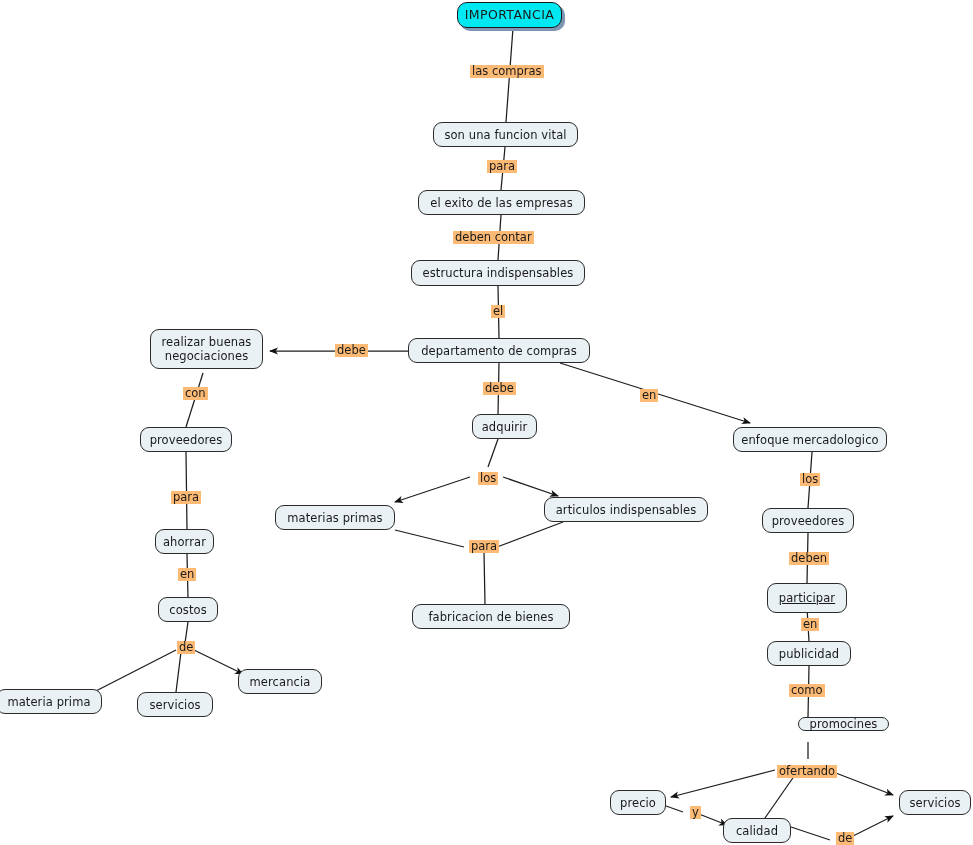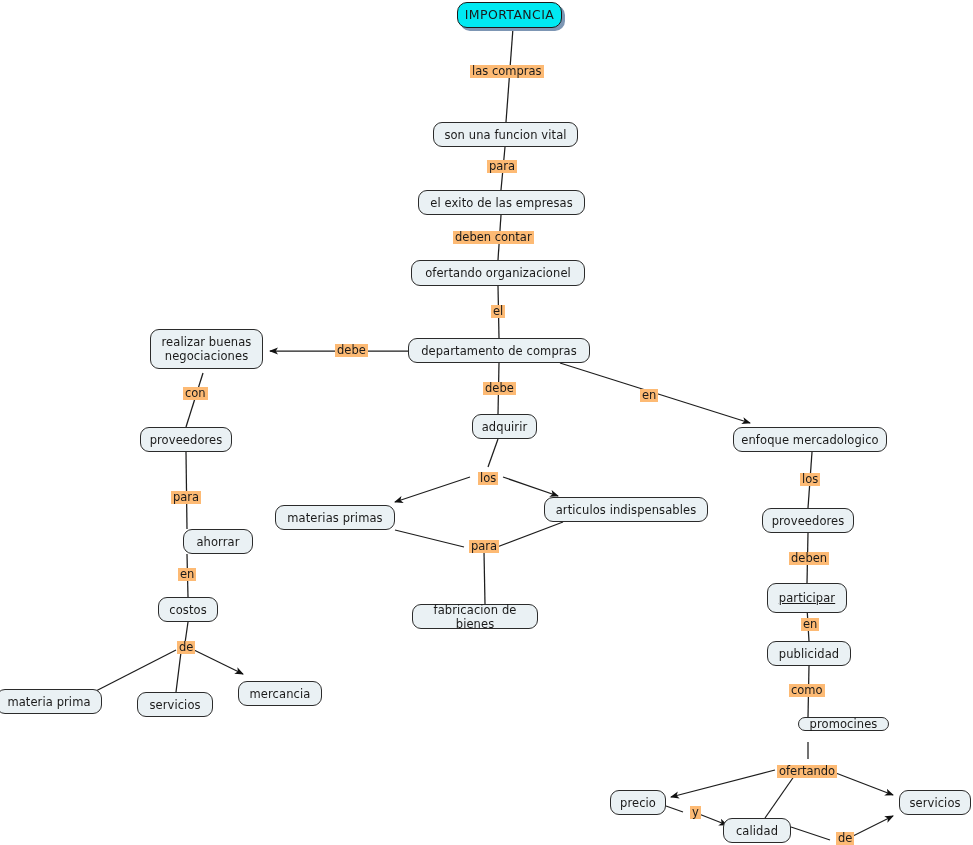--- a/index.html
+++ b/index.html
@@ -134,34 +134,34 @@
       <path d="M699,814 L727,825" marker-end="url(#arw)"></path>
 
       <path d="M791,827 L830,840"></path>
       <path d="M849,838 L893,816" marker-end="url(#arw)"></path>
     </g>
   </svg>
 
   <div class="node root" style="left:457px;top:2px;width:105px;height:26px;">IMPORTANCIA</div>
   <div class="node" style="left:418px;top:190px;width:167px;height:25px;">el exito de las empresas</div>
   <div class="node" style="left:433px;top:122px;width:145px;height:25px;">son una funcion vital</div>
-  <div class="node" style="left:411px;top:260px;width:174px;height:26px;">ofertando organizacionel</div>
+  <div class="node" style="left:411px;top:260px;width:174px;height:26px;">estructura indispensables</div>
   <div class="node" style="left:408px;top:338px;width:182px;height:25px;">departamento de compras</div>
   <div class="node" style="left:150px;top:329px;width:113px;height:40px;">realizar buenas
 negociaciones</div>
   <div class="node" style="left:140px;top:427px;width:92px;height:25px;">proveedores</div>
-  <div class="node" style="left:155px;top:529px;width:70px;height:25px;margin-left:28px;">ahorrar</div>
+  <div class="node" style="left:155px;top:529px;width:59px;height:25px;">ahorrar</div>
   <div class="node" style="left:158px;top:597px;width:60px;height:25px;">costos</div>
   <div class="node" style="left:-4px;top:689px;width:106px;height:25px;">materia prima</div>
   <div class="node" style="left:137px;top:692px;width:76px;height:25px;">servicios</div>
-  <div class="node" style="left:238px;top:669px;width:84px;height:25px;margin-top:12px;">mercancia</div>
+  <div class="node" style="left:238px;top:669px;width:84px;height:25px;">mercancia</div>
   <div class="node" style="left:466px;top:414px;width:65px;height:25px;margin-left:6px;">adquirir</div>
   <div class="node" style="left:275px;top:505px;width:120px;height:25px;">materias primas</div>
   <div class="node" style="left:544px;top:497px;width:164px;height:25px;">articulos indispensables</div>
-  <div class="node" style="left:412px;top:604px;width:126px;height:25px;">fabricacion de bienes</div>
+  <div class="node" style="left:412px;top:604px;width:158px;height:25px;">fabricacion de bienes</div>
   <div class="node" style="left:733px;top:427px;width:154px;height:25px;">enfoque mercadologico</div>
   <div class="node" style="left:762px;top:508px;width:92px;height:25px;">proveedores</div>
   <div class="node" style="left:767px;top:583px;width:80px;height:30px;text-decoration:underline;">participar</div>
   <div class="node" style="left:767px;top:641px;width:84px;height:25px;">publicidad</div>
   <div class="node" style="left:762px;top:717px;width:91px;height:14px;margin-left:36px;">promocines</div>
   <div class="node" style="left:610px;top:790px;width:56px;height:25px;">precio</div>
   <div class="node" style="left:723px;top:818px;width:68px;height:25px;">calidad</div>
   <div class="node" style="left:899px;top:790px;width:72px;height:25px;">servicios</div>
 
   <div class="elabel" style="left:470px;top:65px;">las compras</div>

